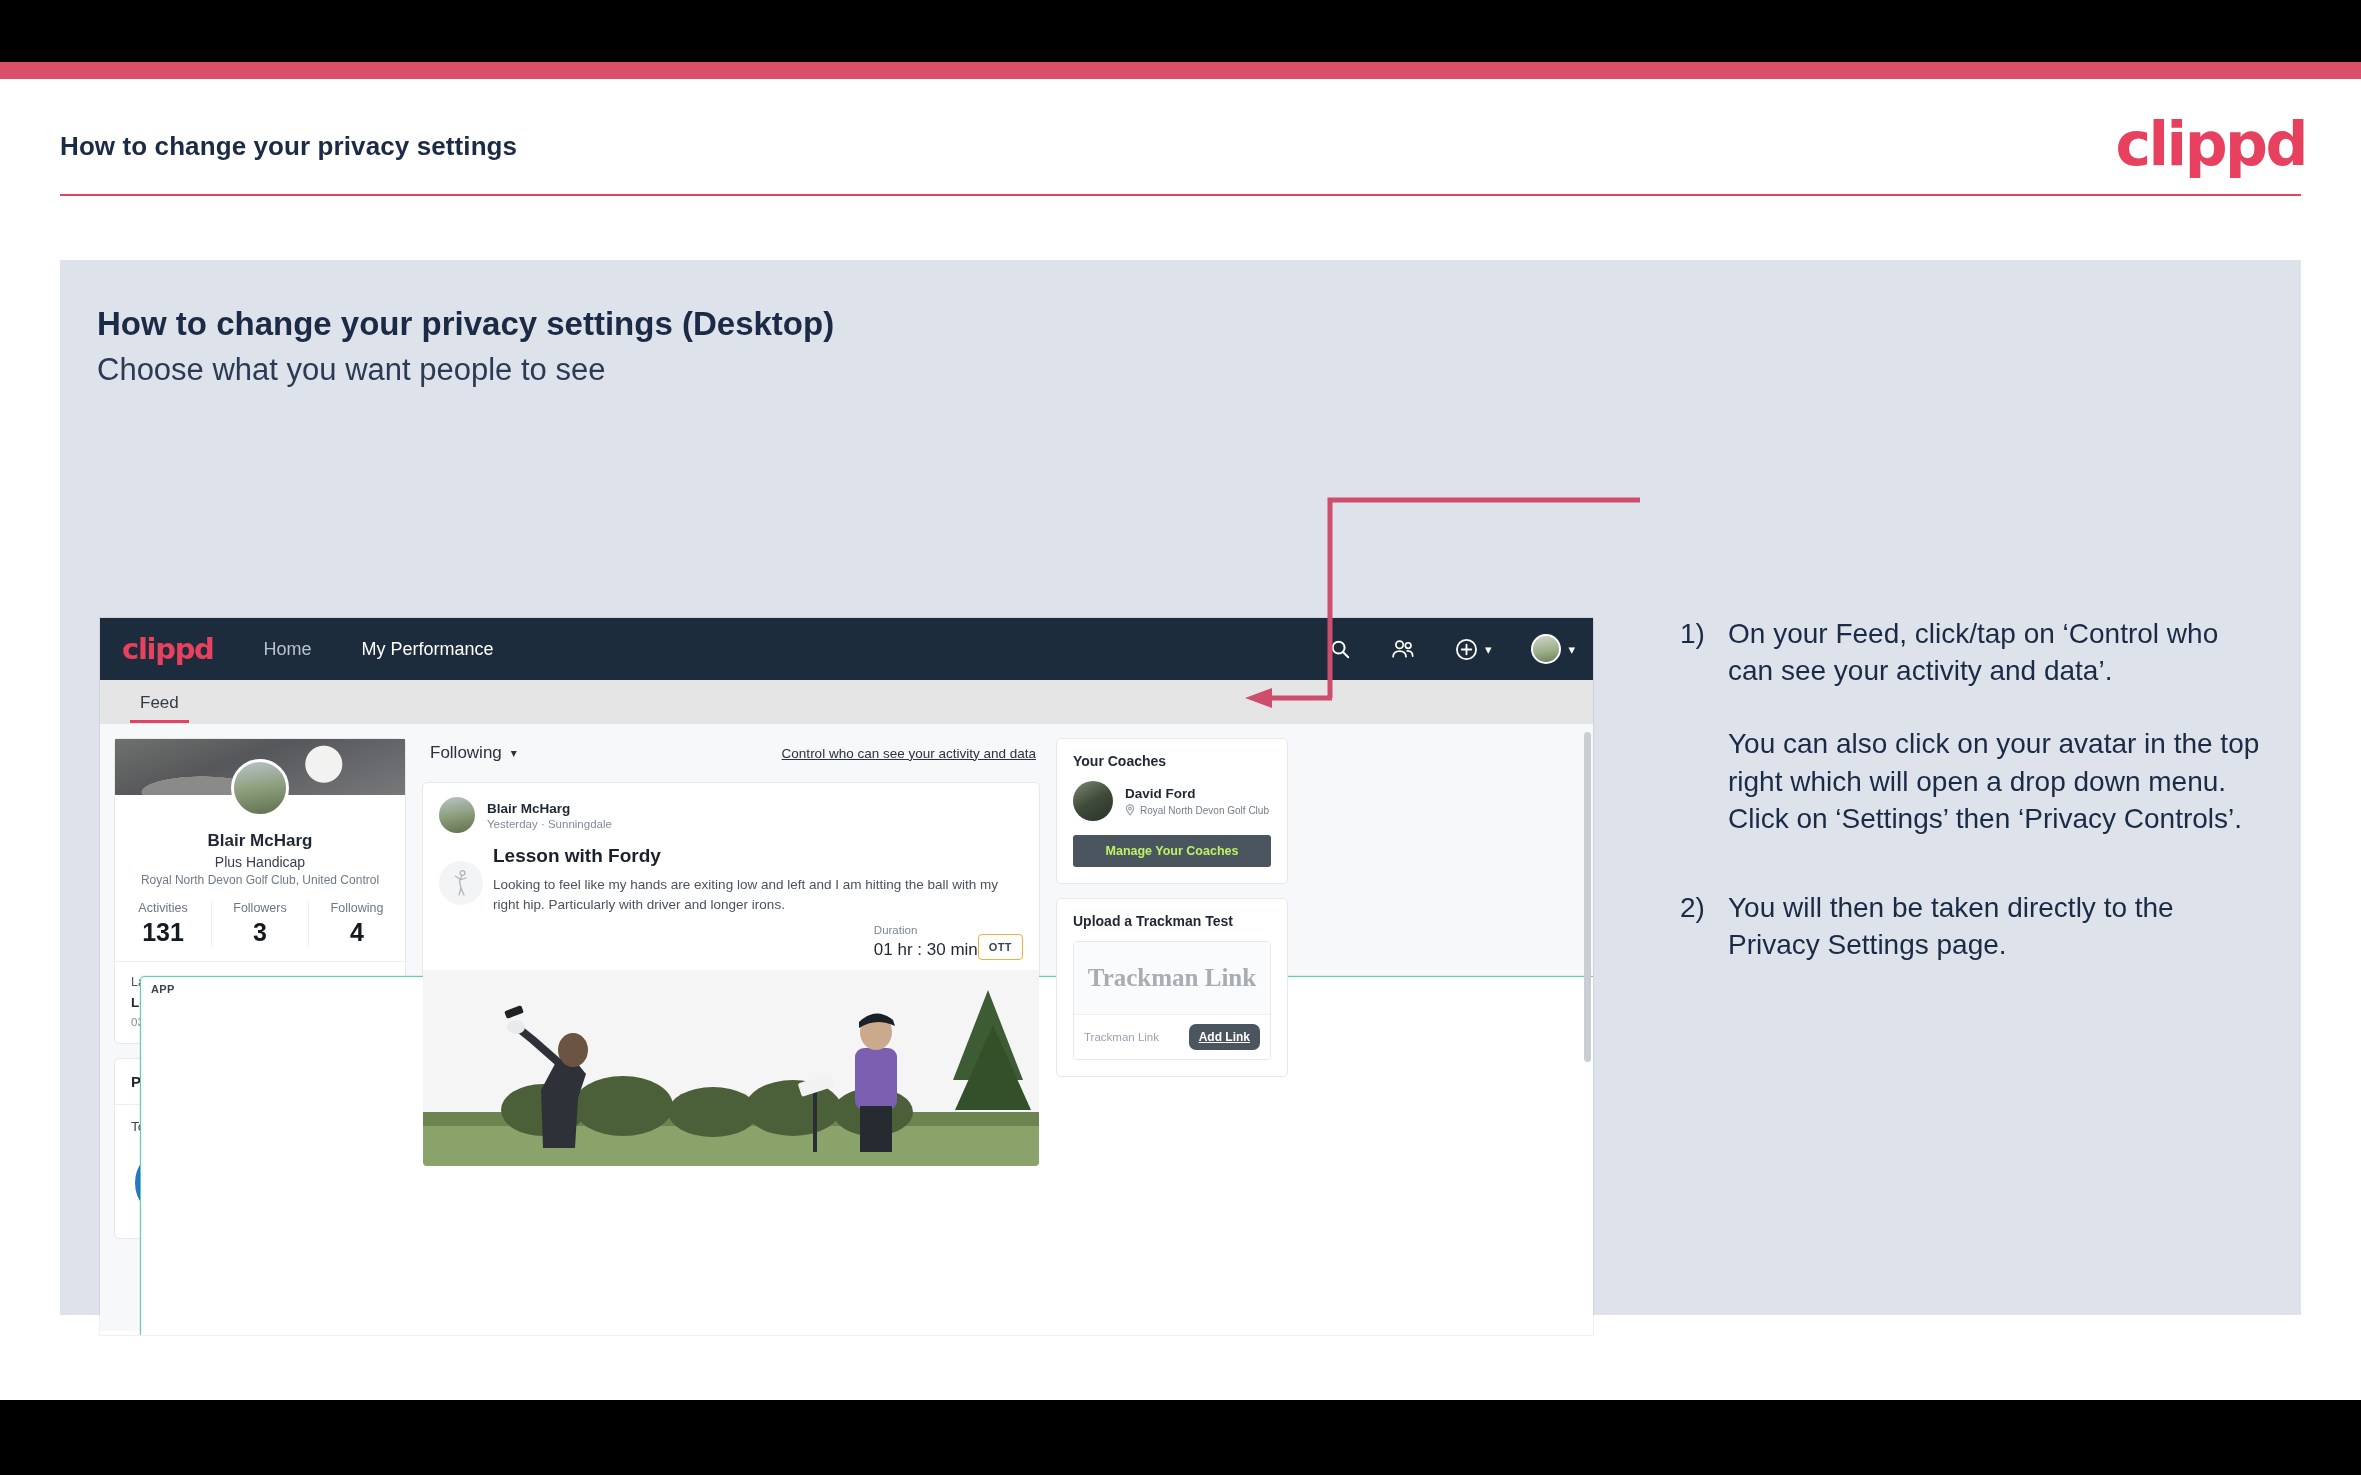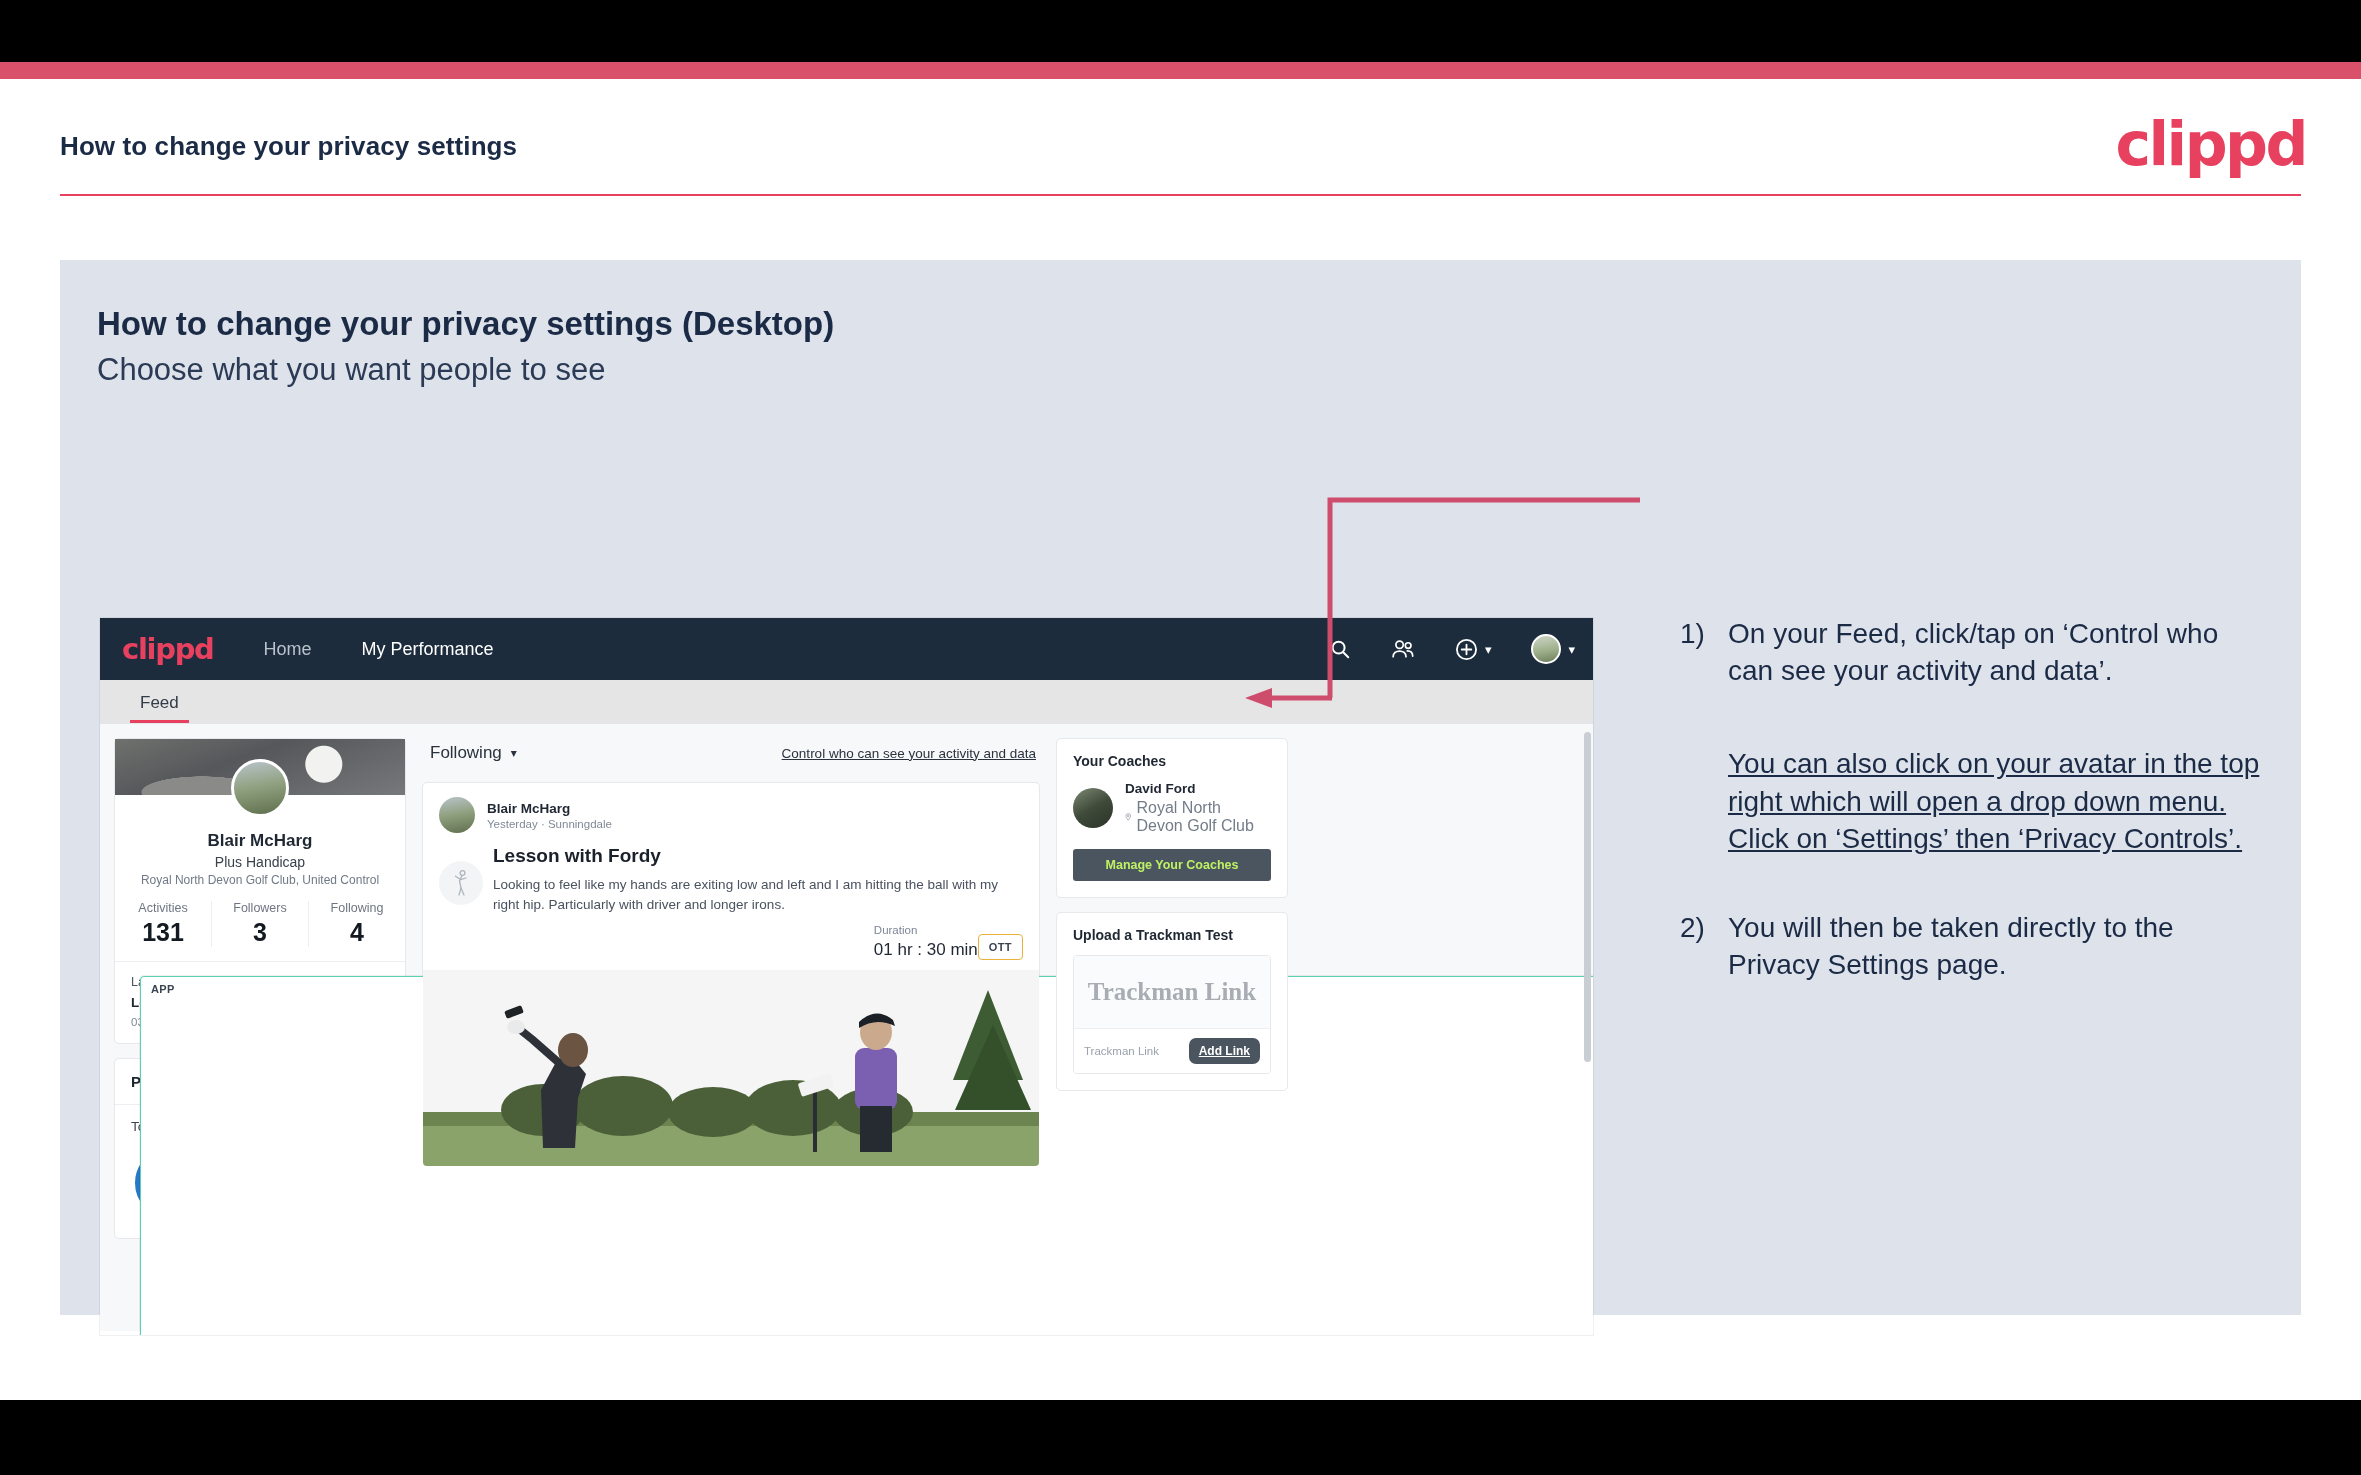--- a/index.html
+++ b/index.html
@@ -182,21 +182,21 @@
   
   .col-right { width:510px; flex:none; padding-right:14px; position:relative; }
   .rcard { background:#fff; border:1px solid #e6e8ec; border-radius:5px; padding:14px 16px 16px 16px; margin-bottom:14px; width:232px; }
   .rcard-title { font-size:14px; font-weight:700; color:#1f2733; }
   .coach-row { display:flex; align-items:center; gap:12px; margin-top:12px; }
   .coach-avatar {
     width:40px;height:40px;border-radius:50%;flex:none;
     background:linear-gradient(150deg,#7d8a72 0%,#3f4a3a 50%,#2b3327 100%);
   }
   .coach-name { font-size:13.5px; font-weight:700; color:#1f2733; }
-  .coach-club { font-size:16px; color:#737d89; margin-top:3px; display:flex; align-items:center; gap:5px; }
+  .coach-club { font-size:10px; color:#737d89; margin-top:3px; display:flex; align-items:center; gap:5px; }
   .btn-dark {
     margin-top:14px; width:100%; height:32px; background:#4b555f; color:#bef264;
     font-size:12.5px; font-weight:700; border:none; border-radius:3px; cursor:pointer;
     font-family:"Liberation Sans", sans-serif;
   }
   .drop {
     margin-top:12px; border:1px solid #e6e8ec; border-radius:4px; overflow:hidden;
   }
   .drop-zone {
     height:72px; background:#fafbfc; display:flex; align-items:center; justify-content:center;
@@ -214,21 +214,21 @@
   .app-scroll { position:absolute; right:2px; top:114px; width:7px; height:330px; background:#c9ced5; border-radius:4px; }
 
   
   .callout { position:absolute; left:0; top:0; width:2241px; height:1055px; pointer-events:none; }
 
   
   .instructions { position:absolute; left:1620px; top:355px; width:580px; }
   .step { display:flex; margin-bottom:34px; }
   .step-num { width:48px; flex:none; font-size:28px; color:#1b2a45; line-height:1.33; }
   .step-body { font-size:28px; color:#1b2a45; line-height:1.33; }
-  .step-body p + p { margin-top:56px;text-decoration:underline; }
+  .step-body p + p { margin-top:36px; }
 </style>
 </head>
 <body>
 
 <div class="top-black"></div>
 <div class="top-pink"></div>
 <div class="bottom-black"></div>
 
 <div class="slide">
 

